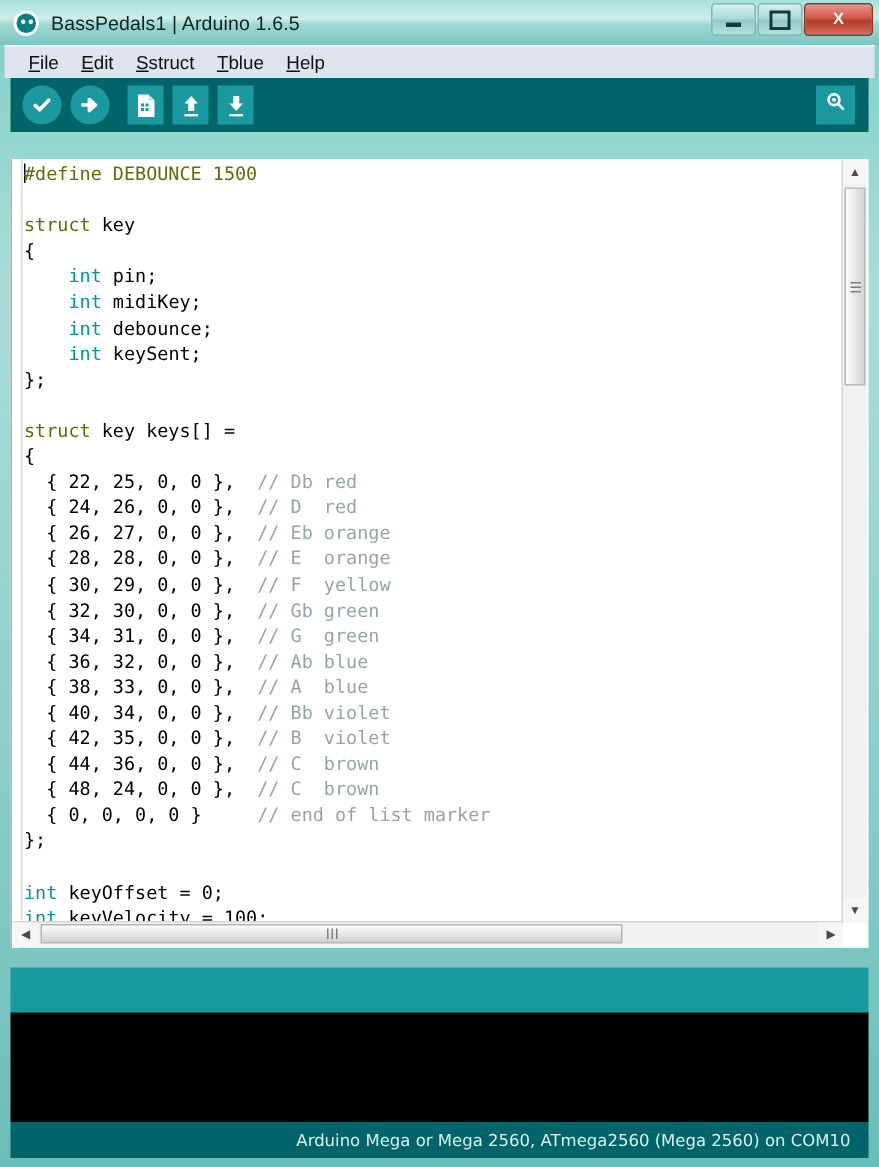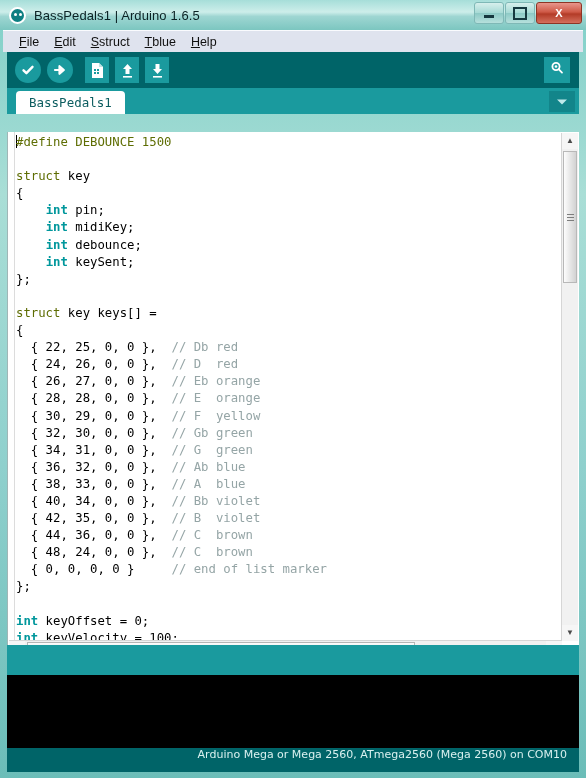--- a/index.html
+++ b/index.html
@@ -87,36 +87,36 @@
     background:#ffffff;border-radius:4px 4px 0 0;
     display:flex;align-items:center;padding:0 13px;
     font-size:12.5px;color:#0d5d60;font-family:"DejaVu Sans Mono", monospace;
   }
   .tabmenu{
     position:absolute;right:4px;top:3px;width:26px;height:21px;
     background:#12858a;display:flex;align-items:center;justify-content:center;
   }
   
   .editorwrap{
-    position:absolute;left:7px;top:132px;width:572px;height:526px;
+    position:absolute;left:7px;top:106px;width:572px;height:526px;
     background:#ffffff;box-sizing:border-box;
     border-left:1px solid #9fb6b6;
   }
   .gutter{
     position:absolute;left:0;top:0;width:6px;height:100%;
     background:#ffffff;border-right:1px solid #dcdcdc;
   }
   .code{
     position:absolute;left:8px;top:2px;right:18px;bottom:18px;
     font-family:"DejaVu Sans Mono", monospace;
     font-size:12.3px;line-height:17.1px;color:#000000;
     white-space:pre;overflow:hidden;
   }
   .k-pre{color:#5e6d03;}
-  .k-type{color:#00979c;font-weight:bold;}
+  .k-type{color:#00979c;}
   .k-cmt{color:#95a5a6;text-align:right;}
   .caret{
     display:inline-block;width:1px;height:13px;background:#000;
     vertical-align:-2px;margin-right:-1px;
   }
   
   .vscroll{
     position:absolute;right:1px;top:1px;width:16px;bottom:17px;
     background:#f1f1f1;border-left:1px solid #d6d6d6;
   }
@@ -156,21 +156,21 @@
   .arrow{font-size:8px;color:#4a4a4a;line-height:1;}
   
   .msgband{
     position:absolute;left:7px;top:645px;width:572px;height:30px;background:#1a9a9e;
   }
   .console{
     position:absolute;left:7px;top:675px;width:572px;height:73px;background:#000000;
   }
   .statusbar{
     position:absolute;left:7px;top:748px;width:572px;height:24px;
-    background:#006468;display:flex;align-items:flex-start;justify-content:flex-end;
+    background:#006468;display:flex;align-items:center;justify-content:flex-end;
     padding-right:12px;box-sizing:border-box;
   }
   .statustext{
     font-size:11px;color:#d8f0ef;font-family:"DejaVu Sans", sans-serif;
     white-space:nowrap;
   }
 </style>
 </head>
 <body>
 
@@ -247,28 +247,20 @@
       <span>
         <svg width="18" height="18" viewBox="0 0 18 18">
             <circle cx="8" cy="7.5" r="3.6" stroke="#ffffff" stroke-width="1.8" fill="none"></circle>
             <circle cx="8" cy="7.5" r="1.3" fill="#ffffff"></circle>
             <path d="M10.6 10.2 L14 13.6" stroke="#ffffff" stroke-width="1.8" stroke-linecap="round"></path>
           </svg>
       </span>
     </div>
   </div>
 
-  <div class="tabstrip">
-    <div class="tab">BassPedals1</div>
-    <div class="tabmenu">
-      <svg width="12" height="8" viewBox="0 0 12 8">
-          <path d="M1 1.5 L6 6.5 L11 1.5 Z" fill="#bfe9ea"></path>
-        </svg>
-    </div>
-  </div>
 
   <div class="editorwrap">
     <div class="gutter"></div>
     <div class="code" id="code-area"><div><span class="caret"></span><span class="k-pre">#define DEBOUNCE 1500</span></div><div>&nbsp;</div><div><span class="k-pre">struct</span><span> key</span></div><div><span>{</span></div><div><span>    </span><span class="k-type">int</span><span> pin;</span></div><div><span>    </span><span class="k-type">int</span><span> midiKey;</span></div><div><span>    </span><span class="k-type">int</span><span> debounce;</span></div><div><span>    </span><span class="k-type">int</span><span> keySent;</span></div><div><span>};</span></div><div>&nbsp;</div><div><span class="k-pre">struct</span><span> key keys[] =</span></div><div><span>{</span></div><div><span>  { 22, 25, 0, 0 },  </span><span class="k-cmt">// Db red</span></div><div><span>  { 24, 26, 0, 0 },  </span><span class="k-cmt">// D  red</span></div><div><span>  { 26, 27, 0, 0 },  </span><span class="k-cmt">// Eb orange</span></div><div><span>  { 28, 28, 0, 0 },  </span><span class="k-cmt">// E  orange</span></div><div><span>  { 30, 29, 0, 0 },  </span><span class="k-cmt">// F  yellow</span></div><div><span>  { 32, 30, 0, 0 },  </span><span class="k-cmt">// Gb green</span></div><div><span>  { 34, 31, 0, 0 },  </span><span class="k-cmt">// G  green</span></div><div><span>  { 36, 32, 0, 0 },  </span><span class="k-cmt">// Ab blue</span></div><div><span>  { 38, 33, 0, 0 },  </span><span class="k-cmt">// A  blue</span></div><div><span>  { 40, 34, 0, 0 },  </span><span class="k-cmt">// Bb violet</span></div><div><span>  { 42, 35, 0, 0 },  </span><span class="k-cmt">// B  violet</span></div><div><span>  { 44, 36, 0, 0 },  </span><span class="k-cmt">// C  brown</span></div><div><span>  { 48, 24, 0, 0 },  </span><span class="k-cmt">// C  brown</span></div><div><span>  { 0, 0, 0, 0 }     </span><span class="k-cmt">// end of list marker</span></div><div><span>};</span></div><div>&nbsp;</div><div><span class="k-type">int</span><span> keyOffset = 0;</span></div><div><span class="k-type">int</span><span> keyVelocity = 100;</span></div></div>
 
     <div class="vscroll">
       <div class="vs-up">
           <span class="arrow">▲</span>
         </div>
       <div class="vthumb" id="vthumb" style="top: 18px; height: 132px;">

